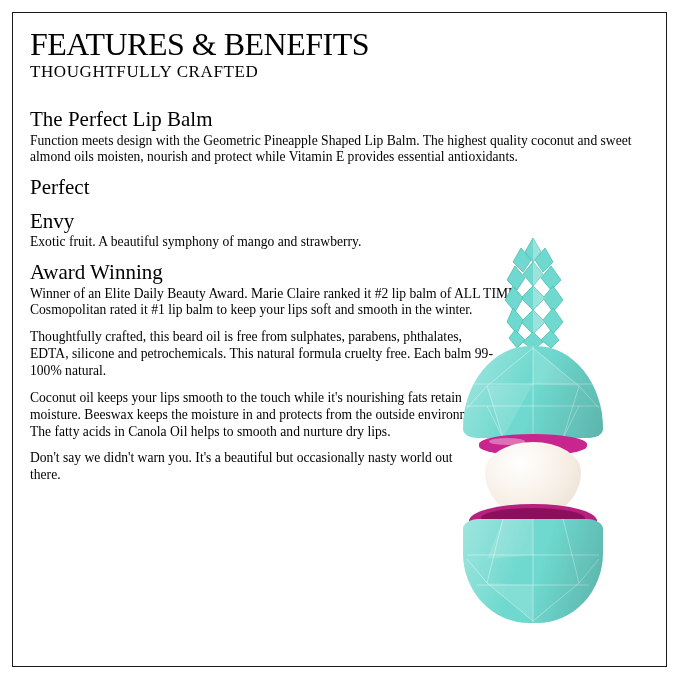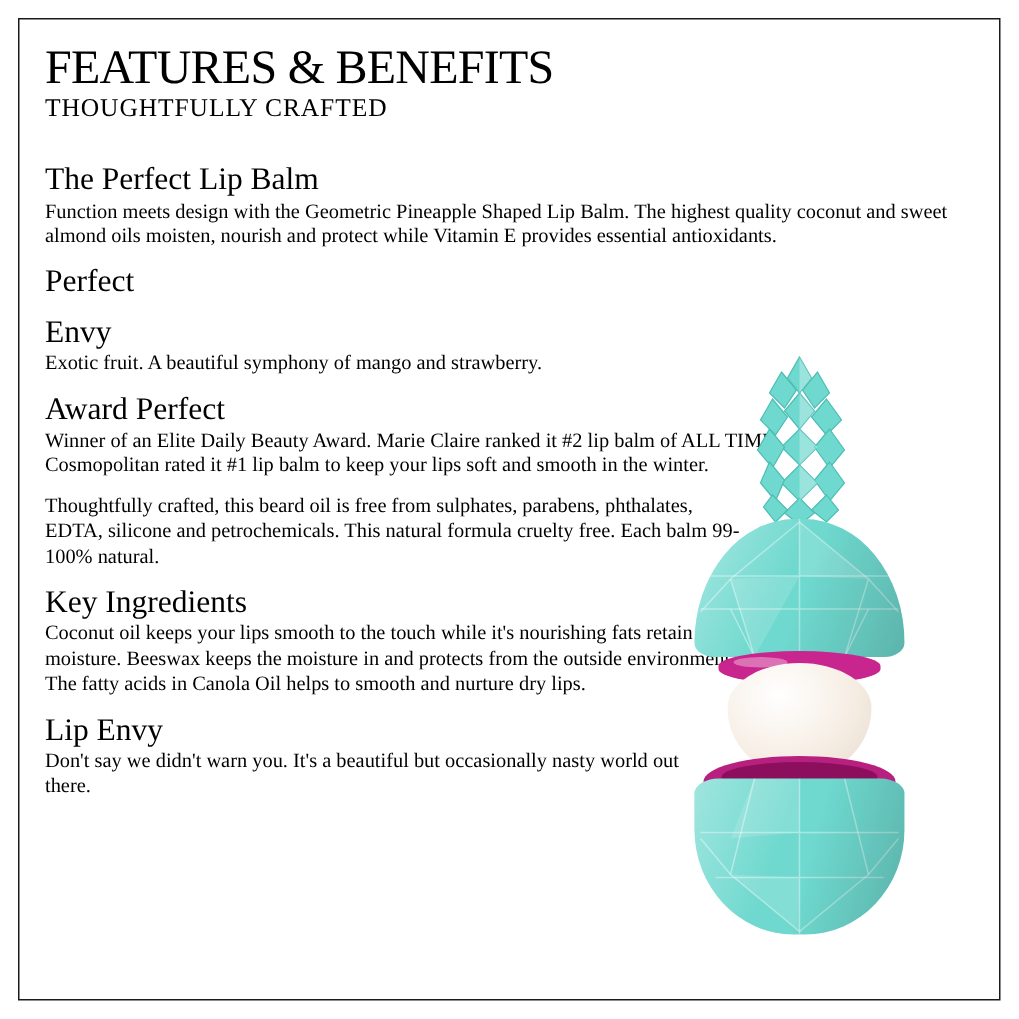--- a/index.html
+++ b/index.html
@@ -204,35 +204,33 @@
       <div class="section s1">
         <h3 class="sec-head">Perfect</h3>
       </div>
 
       <div class="section s2">
         <h3 class="sec-head">Envy</h3>
         <p class="sec-body">Exotic fruit. A beautiful symphony of mango and strawberry.</p>
       </div>
 
       <div class="section s3">
-        <h3 class="sec-head">Award Perfect</h3>
+        <h3 class="sec-head">Award Winning</h3>
         <p class="sec-body">Winner of an Elite Daily Beauty Award. Marie Claire ranked it #2 lip balm of ALL TIME. Cosmopolitan rated it #1 lip balm to keep your lips soft and smooth in the winter.</p>
       </div>
 
       <div class="section s4">
         <p class="sec-body">Thoughtfully crafted, this beard oil is free from sulphates, parabens, phthalates, EDTA, silicone and petrochemicals. This natural formula cruelty free. Each balm 99-100% natural.</p>
       </div>
 
       <div class="section s5">
-        <h3 class="sec-head">Key Ingredients</h3>
         <p class="sec-body">Coconut oil keeps your lips smooth to the touch while it's nourishing fats retain moisture. Beeswax keeps the moisture in and protects from the outside environment. The fatty acids in Canola Oil helps to smooth and nurture dry lips.</p>
       </div>
 
       <div class="section s6">
-        <h3 class="sec-head">Lip Envy</h3>
         <p class="sec-body">Don't say we didn't warn you. It's a beautiful but occasionally nasty world out there.</p>
       </div>
 
     </div>
   </div>
 
   <div class="product">
 
     <svg class="crown" viewBox="0 0 84 115">
       <g fill="#6fd9cf" stroke="#4cbdb3" stroke-width="0.8">

